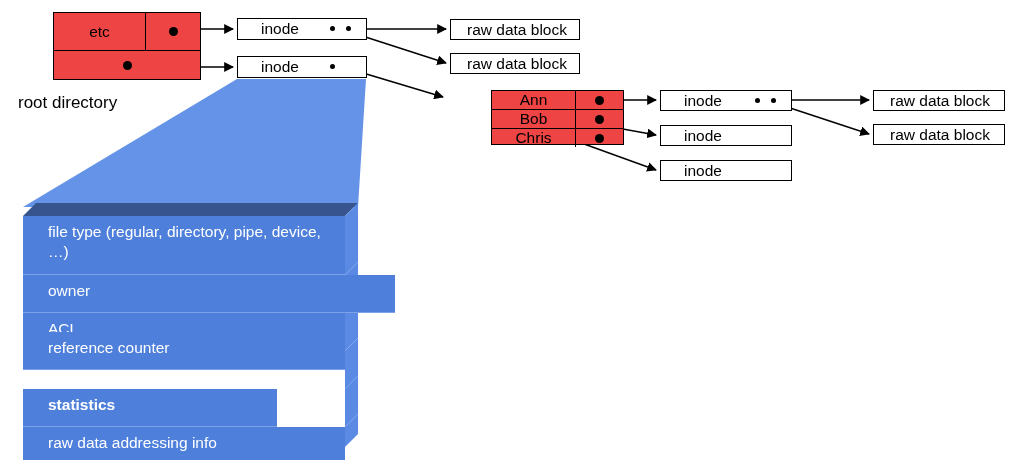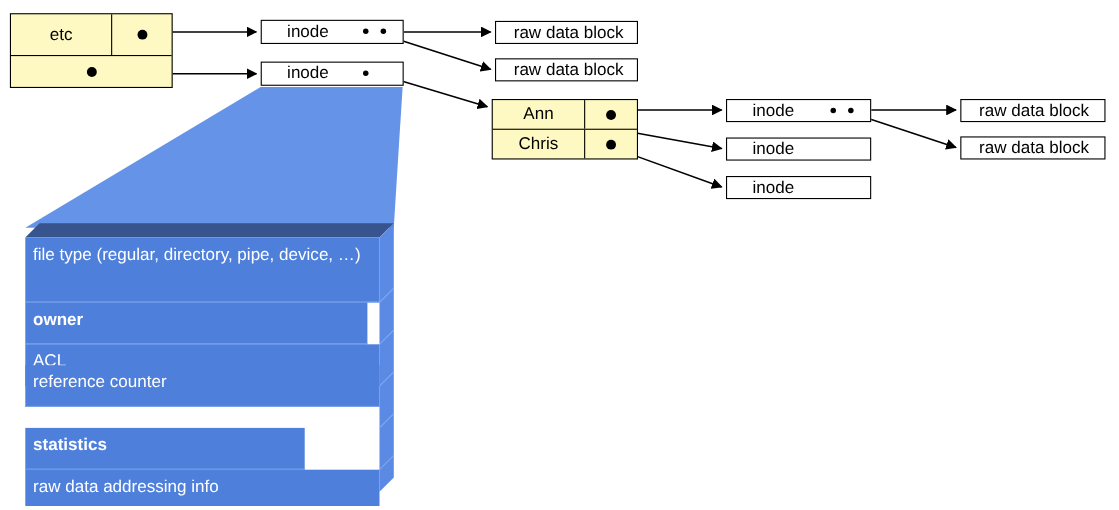--- a/index.html
+++ b/index.html
@@ -50,23 +50,24 @@
     right: 14px;
     text-align: center;
   }
 
   
   .dirtable {
     position: absolute;
     z-index: 3;
     box-sizing: border-box;
     border: 1.5px solid #000000;
-    background: #fef9c3;
+    background: #ef4444;
     display: flex;
     flex-direction: column;
+    margin-left: 44px;
   }
   .dirrow {
     display: flex;
     flex: 1 1 auto;
     box-sizing: border-box;
     border-bottom: 1.5px solid #000000;
   }
   .dirrow:last-child { border-bottom: none; }
   .dirname {
     box-sizing: border-box;
@@ -112,21 +113,21 @@
     position: absolute;
     z-index: 3;
   }
   .blue-front {
     position: absolute;
     box-sizing: border-box;
     background: #4d7fdb;
     color: #ffffff;
     font-size: 15.5px;
     line-height: 1.3;
-    padding: 6px 9px 4px 7px;
+    padding: 6px 9px 4px 25px;
     border-bottom: 1px solid #7ba2e8;
   }
   .blue-front.last { border-bottom: none; }
 </style>
 </head>
 <body>
 
 <div id="canvas">
 
   <svg class="layer" id="blue-layer" viewBox="0 0 1017 464" xmlns="http://www.w3.org/2000/svg">
@@ -183,20 +184,21 @@
         <span class="bigdot"></span>
       </div>
     </div>
     <div class="dirrow">
       <div class="dirptr">
         <span class="bigdot"></span>
       </div>
     </div>
   </div>
 
+  <div class="caption" style="left:18px; top:93px;">root directory</div>
 
   <div class="node" style="left:237px; top:18px; width:130px; height:22px;">
     <span class="lbl">inode</span>
   </div>
   <span class="smalldot" style="left:330px; top:26px;"></span>
   <span class="smalldot" style="left:346px; top:26px;"></span>
 
   <div class="node" style="left:237px; top:56px; width:130px; height:22px;">
     <span class="lbl">inode</span>
   </div>
@@ -205,20 +207,26 @@
   <div class="node center" style="left:450px; top:19px; width:130px; height:21px;">
     <span class="lbl">raw data block</span>
   </div>
   <div class="node center" style="left:450px; top:53px; width:130px; height:21px;">
     <span class="lbl">raw data block</span>
   </div>
 
   <div class="dirtable" style="left:447px; top:90px; width:133px; height:55px;">
     <div class="dirrow">
       <div class="dirname" style="width:84px;text-align:center;">Ann</div>
+      <div class="dirptr">
+        <span class="bigdot"></span>
+      </div>
+    </div>
+    <div class="dirrow">
+      <div class="dirname" style="width:84px;">Bob</div>
       <div class="dirptr">
         <span class="bigdot"></span>
       </div>
     </div>
     <div class="dirrow">
       <div class="dirname" style="width:84px;">Chris</div>
       <div class="dirptr">
         <span class="bigdot"></span>
       </div>
     </div>
@@ -242,21 +250,21 @@
     <span class="lbl">raw data block</span>
   </div>
   <div class="node center" style="left:873px; top:124px; width:132px; height:21px;">
     <span class="lbl">raw data block</span>
   </div>
 
   <div id="inode-box">
     <div class="blue-front" style="left:23px; top:216px; width:322px; height:59px;">
       <span>file type (regular, directory, pipe, device, …)</span>
     </div>
-    <div class="blue-front" style="left:23px; top:275px; width:311px; height:38px;font-weight:bold;">
+    <div class="blue-front" style="left:23px; top:275px; width:372px; height:38px;">
       <span>owner</span>
     </div>
     <div class="blue-front" style="left:23px; top:313px; width:322px; height:38px;">
       <span>ACL</span>
     </div>
     <div class="blue-front" style="left:23px; top:332px; width:322px; height:38px;">
       <span>reference counter</span>
     </div>
     <div class="blue-front" style="left:23px; top:389px; width:254px; height:38px;font-weight:bold;">
       <span>statistics</span>

